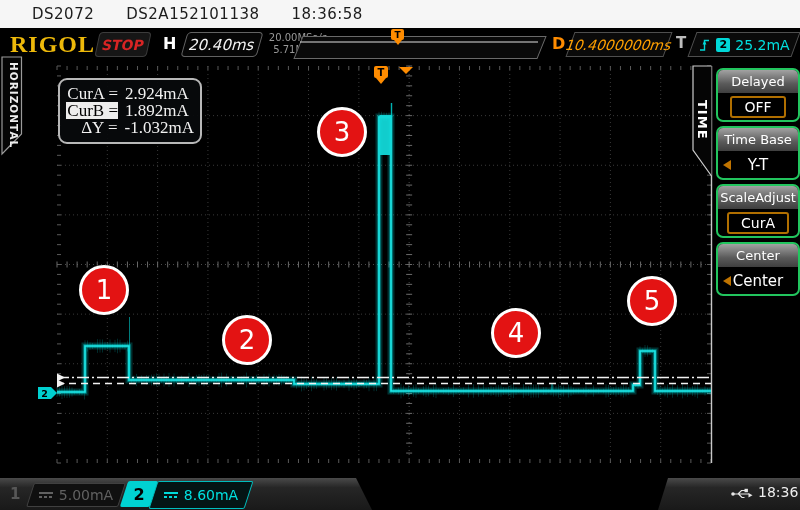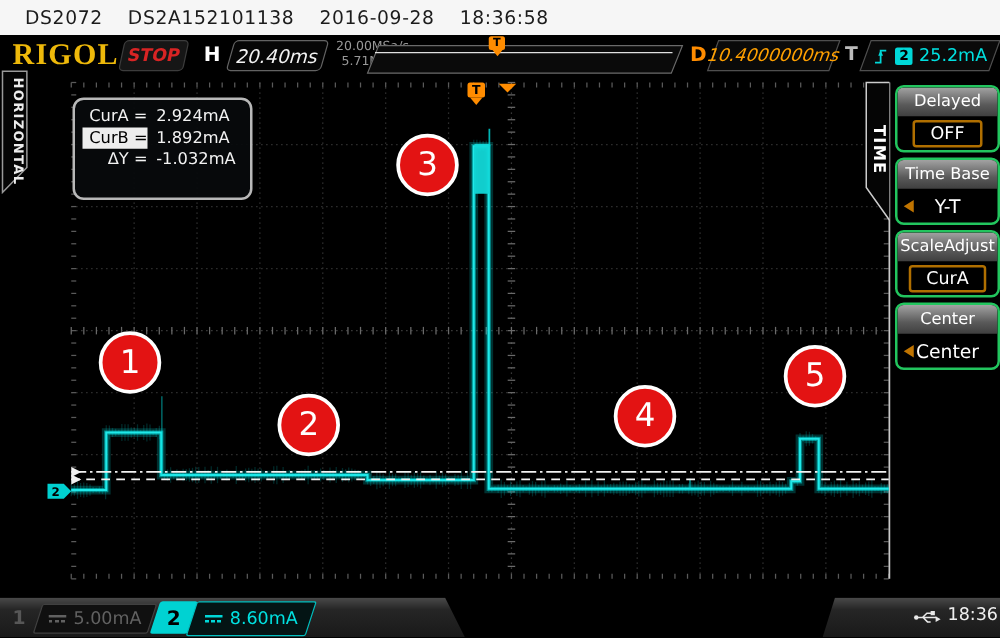--- a/index.html
+++ b/index.html
@@ -1,21 +1,21 @@
 <!DOCTYPE html>
 <html><head>
 <meta charset="utf-8">
 <style>
   html,body{margin:0;padding:0;background:#000;}
   .screen{position:relative;width:800px;height:510px;background:#000;overflow:hidden;
           font-family:"DejaVu Sans","Liberation Sans",sans-serif;-webkit-font-smoothing:antialiased;}
   
   .topbar{position:absolute;left:0;top:0;width:800px;height:28px;background:#f6f6f6;
           display:flex;align-items:center;color:#1c1c1c;font-size:15px;}
-  .topbar span{margin-left:20px;letter-spacing:.5px;}
+  .topbar span{margin-left:32px;letter-spacing:.5px;}
   
   .hbar{position:absolute;left:0;top:28px;width:800px;height:34px;background:#000;}
   .brand{position:absolute;left:10px;top:3px;font-family:"Liberation Serif","DejaVu Serif",serif;
          font-weight:bold;font-size:24px;color:#eeb90a;letter-spacing:1px;}
   .stop-badge{position:absolute;left:97px;top:4px;width:50px;height:23px;background:#161616;
          border:1px solid #3c3c3c;border-radius:4px;transform:skewX(-12deg);
          display:flex;align-items:center;justify-content:center;color:#d82424;font-weight:bold;font-size:14px;}
   .h-label{position:absolute;left:163px;top:6px;color:#fff;font-weight:bold;font-size:16px;}
   .tb-box{position:absolute;left:184px;top:4px;width:74px;height:23px;background:#060606;
          border:1px solid #636363;border-radius:4px;transform:skewX(-16deg);
@@ -42,21 +42,21 @@
   .ch-badge{width:14px;height:14px;background:#00d8d8;border-radius:2px;color:#000;
          font-size:11px;font-weight:bold;display:flex;align-items:center;justify-content:center;}
   .trig-val{color:#00e0e0;font-size:14px;}
   
   .wave-svg{position:absolute;left:0;top:0;width:800px;height:510px;pointer-events:none;}
   .vtab-text{position:absolute;color:#ededed;font-weight:bold;writing-mode:vertical-rl;
          text-align:center;letter-spacing:1px;}
   .h-tab-text{left:4px;top:60px;width:16px;height:90px;font-size:10.5px;}
   .time-tab-text{left:694px;top:84px;width:16px;height:72px;font-size:13px;color:#fff;}
   .cursor-box{position:absolute;left:58px;top:78px;width:128px;background:rgba(8,10,12,.93);
-         border:2px solid #b8b8b8;border-radius:9px;padding:5px 6px 22px 6px;color:#f2f2f2;font-size:13px;}
+         border:2px solid #b8b8b8;border-radius:9px;padding:5px 6px 6px 6px;color:#f2f2f2;font-size:17px;font-family:Liberation Serif, serif;}
   .cursor-box .row{display:flex;line-height:17px;}
   .cursor-box .lab{width:52px;text-align:right;}
   .cursor-box .lab.inv{background:#ededed;color:#000;}
   .cursor-box .val{margin-left:7px;}
   .callout{position:absolute;width:44px;height:44px;border-radius:50%;background:#e31313;
          border:3px solid #fff;box-shadow:0 1px 5px rgba(0,0,0,.7);color:#fff;font-size:26px;
          display:flex;align-items:center;justify-content:center;}
   
   .menu-btn{position:absolute;left:716px;width:80px;height:50px;background:#000;border:2px solid #22c55e;
          border-radius:7px;overflow:hidden;}
@@ -95,21 +95,20 @@
   .usb-icon{position:absolute;left:730px;top:9px;}
 </style>
 </head>
 <body>
 
 <div class="screen">
 
   <div class="topbar">
     <span>DS2072</span>
     <span>DS2A152101138</span>
-    <span>2016-09-28</span>
     <span>18:36:58</span>
   </div>
 
   <div class="hbar">
     <div class="brand">RIGOL</div>
     <div class="stop-badge">STOP</div>
     <div class="h-label">H</div>
     <div class="tb-box">20.40ms</div>
     <div class="srate">
       <div>20.00MSa/s</div>

